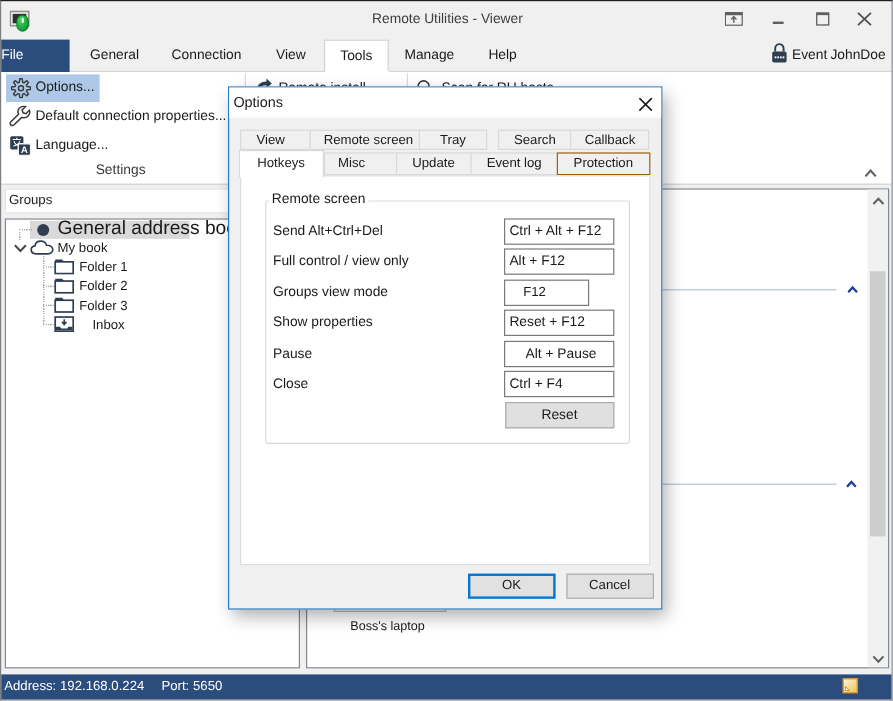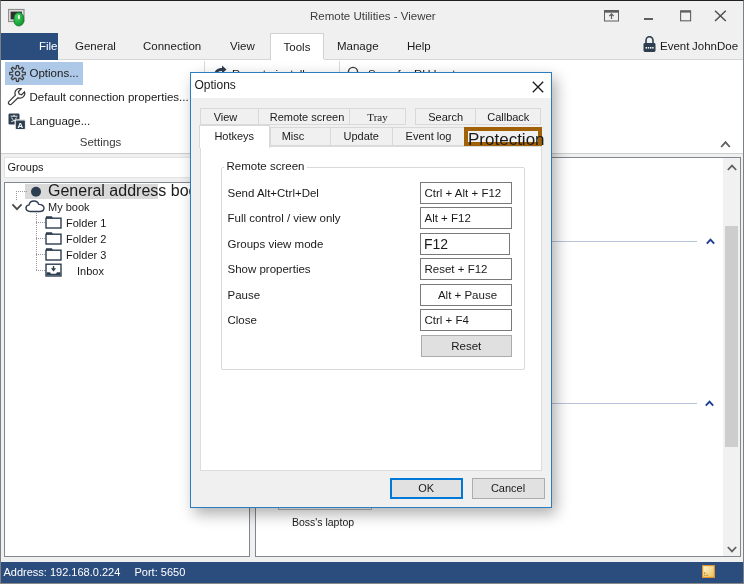--- a/index.html
+++ b/index.html
@@ -36,21 +36,21 @@
 <div class="abs" style="left:644px;top:18px;width:9px;height:2px;background:#5f5f5f;"></div>
 <svg class="abs" style="left:680px;top:10px;" width="12" height="12" viewBox="0 0 12 12">
   <rect x="0.6" y="0.8" width="10" height="10" fill="none" stroke="#5f5f5f" stroke-width="1.1"></rect>
   <rect x="0.6" y="0.8" width="10" height="1.8" fill="#5f5f5f"></rect>
 </svg>
 <svg class="abs" style="left:713.5px;top:10px;" width="13" height="12" viewBox="0 0 13 12">
   <path d="M1 0.8 L11.8 11 M11.8 0.8 L1 11" stroke="#4f4f4f" stroke-width="1.5"></path>
 </svg>
 
 <div class="abs" style="left:0;top:33px;width:744px;height:27px;background:#f0f0f0;border-bottom:1px solid #d6d6d6;"></div>
-<div class="abs" style="left:1px;top:33px;width:56.5px;height:27px;background:#2b4d7e;color:#fff;font-size:11.5px;text-align:right;line-height:26px;">File</div>
+<div class="abs" style="left:1px;top:33px;width:56.5px;height:27px;background:#2b4d7e;color:#fff;font-size:11.5px;text-align:left;line-height:26px;">File</div>
 <div class="abs txt" style="left:75px;top:33px;height:26px;line-height:26px;font-size:11.5px;">General</div>
 <div class="abs txt" style="left:143px;top:33px;height:26px;line-height:26px;font-size:11.5px;">Connection</div>
 <div class="abs txt" style="left:230px;top:33px;height:26px;line-height:26px;font-size:11.5px;">View</div>
 <div class="abs" style="left:270px;top:33px;width:54px;height:27px;background:#fff;border:1px solid #d2d2d2;border-bottom:none;font-size:11.5px;text-align:center;line-height:26px;color:#1a1a1a;">Tools</div>
 <div class="abs txt" style="left:337px;top:33px;height:26px;line-height:26px;font-size:11.5px;">Manage</div>
 <div class="abs txt" style="left:407px;top:33px;height:26px;line-height:26px;font-size:11.5px;">Help</div>
 <svg class="abs" style="left:642px;top:36px;" width="15" height="17" viewBox="0 0 15 17">
   <path d="M4 7 L4 4.5 A3.3 3.6 0 0 1 11 4.5 L11 7" fill="none" stroke="#2d3e50" stroke-width="1.6"></path>
   <rect x="1.5" y="7" width="12" height="9" rx="1.4" fill="#2d3e50"></rect>
   <g fill="#ffffff">
@@ -197,42 +197,42 @@
 <div class="abs" style="left:190px;top:72px;width:361.5px;height:436px;background:#f0f0f0;border:1px solid #2c7cc0;box-shadow:4px 6px 14px rgba(0,0,0,0.32);z-index:20;">
 
   <div class="abs" style="left:0;top:0;width:359.5px;height:25px;background:#fff;"></div>
   <div class="abs txt" style="left:3.5px;top:0;height:25px;line-height:25px;font-size:12px;">Options</div>
   <svg class="abs" style="left:341px;top:7.5px;" width="12" height="12" viewBox="0 0 12 12">
     <path d="M0.8 0.8 L11.2 11.2 M11.2 0.8 L0.8 11.2" stroke="#1a1a1a" stroke-width="1.3"></path>
   </svg>
 
   <div class="abs" style="left:9px;top:35px;width:59px;height:16.5px;background:#f0f0f0;border:1px solid #d9d9d9;font-size:11px;text-align:center;line-height:16px;color:#1a1a1a;padding-right:8px;">View</div>
   <div class="abs" style="left:67px;top:35px;width:92px;height:16.5px;background:#f0f0f0;border:1px solid #d9d9d9;font-size:11px;text-align:center;line-height:16px;color:#1a1a1a;padding-left:6px;">Remote screen</div>
-  <div class="abs" style="left:158px;top:35px;width:57px;height:16.5px;background:#f0f0f0;border:1px solid #d9d9d9;font-size:11px;text-align:center;line-height:16px;color:#1a1a1a;font-family:Liberation Serif, serif;">Tray</div>
+  <div class="abs" style="left:158px;top:35px;width:57px;height:16.5px;background:#f0f0f0;border:1px solid #d9d9d9;font-size:11px;text-align:center;line-height:16px;color:#1a1a1a;">Tray</div>
   <div class="abs" style="left:224.3px;top:35px;width:60.8px;height:16.5px;background:#f0f0f0;border:1px solid #d9d9d9;font-size:11px;text-align:center;line-height:16px;color:#1a1a1a;">Search</div>
   <div class="abs" style="left:284.1px;top:35px;width:66.4px;height:16.5px;background:#f0f0f0;border:1px solid #d9d9d9;font-size:11px;text-align:center;line-height:16px;color:#1a1a1a;">Callback</div>
 
   <div class="abs" style="left:78.5px;top:54px;width:61px;height:19px;background:#f0f0f0;border:1px solid #d9d9d9;font-size:11px;text-align:center;line-height:17px;color:#1a1a1a;padding-right:14px;">Misc</div>
   <div class="abs" style="left:138.5px;top:54px;width:63.5px;height:19px;background:#f0f0f0;border:1px solid #d9d9d9;font-size:11px;text-align:center;line-height:17px;color:#1a1a1a;">Update</div>
   <div class="abs" style="left:201px;top:54px;width:73px;height:19px;background:#f0f0f0;border:1px solid #d9d9d9;font-size:11px;text-align:center;line-height:17px;color:#1a1a1a;">Event log</div>
-  <div class="abs" style="left:273px;top:54px;width:77.5px;height:19px;background:#f0f0f0;border:4px solid #a16207;font-size:17px;text-align:center;line-height:17px;color:#1a1a1a;">Protection</div>
+  <div class="abs" style="left:273px;top:54px;width:77.5px;height:19px;background:#f0f0f0;border:1px solid #a16207;font-size:11px;text-align:center;line-height:17px;color:#1a1a1a;">Protection</div>
 
   <div class="abs" style="left:9px;top:73px;width:341.5px;height:324.5px;background:#fff;border:1px solid #dcdcdc;"></div>
 
   <div class="abs" style="left:7.5px;top:51.5px;width:71.5px;height:23px;background:#fff;border:1px solid #d9d9d9;border-bottom:none;font-size:11px;text-align:center;line-height:20px;color:#1a1a1a;">Hotkeys</div>
 
   <div class="abs" style="left:30px;top:94px;width:304px;height:203px;border:1px solid #d9d9d9;border-radius:2px;"></div>
   <div class="abs txt" style="left:32.5px;top:87px;background:#fff;padding:0 3px;font-size:11.5px;">Remote screen</div>
 
   <div class="abs txt" style="left:36.5px;top:108.5px;height:22px;line-height:22px;font-size:11.5px;">Send Alt+Ctrl+Del</div>
   <div class="abs" style="left:229px;top:108.5px;width:91.5px;height:22px;background:#fff;border:1px solid #7a7a7a;font-size:11.5px;line-height:20px;color:#1a1a1a;padding-left:3.5px;">Ctrl + Alt + F12</div>
   <div class="abs txt" style="left:36.5px;top:134px;height:22px;line-height:22px;font-size:11.5px;">Full control / view only</div>
   <div class="abs" style="left:229px;top:134px;width:91.5px;height:22px;background:#fff;border:1px solid #7a7a7a;font-size:11.5px;line-height:20px;color:#1a1a1a;padding-left:3.5px;">Alt + F12</div>
   <div class="abs txt" style="left:36.5px;top:159.5px;height:22px;line-height:22px;font-size:11.5px;">Groups view mode</div>
-  <div class="abs" style="left:229px;top:159.5px;width:90px;height:22px;background:#fff;border:1px solid #7a7a7a;font-size:14px;line-height:20px;color:#1a1a1a;padding-left:3px;">F12</div>
+  <div class="abs" style="left:229px;top:159.5px;width:71px;height:22px;background:#fff;border:1px solid #7a7a7a;font-size:11px;line-height:20px;color:#1a1a1a;padding-left:15px;">F12</div>
   <div class="abs txt" style="left:36.5px;top:185px;height:22px;line-height:22px;font-size:11.5px;">Show properties</div>
   <div class="abs" style="left:229px;top:185px;width:91.5px;height:22px;background:#fff;border:1px solid #7a7a7a;font-size:11.5px;line-height:20px;color:#1a1a1a;padding-left:3.5px;">Reset + F12</div>
   <div class="abs txt" style="left:36.5px;top:210.5px;height:22px;line-height:22px;font-size:11.5px;">Pause</div>
   <div class="abs" style="left:229px;top:210.5px;width:91.5px;height:22px;background:#fff;border:1px solid #7a7a7a;font-size:11.5px;line-height:20px;color:#1a1a1a;padding-left:3.5px;text-align:center;">Alt + Pause</div>
   <div class="abs txt" style="left:36.5px;top:236px;height:22px;line-height:22px;font-size:11.5px;">Close</div>
   <div class="abs" style="left:229px;top:236px;width:91.5px;height:22px;background:#fff;border:1px solid #7a7a7a;font-size:11.5px;line-height:20px;color:#1a1a1a;padding-left:3.5px;">Ctrl + F4</div>
 
   <div class="abs" style="left:230px;top:262px;width:90.5px;height:22px;background:#e0e0e0;border:1px solid #ababab;font-size:11.5px;text-align:center;line-height:20px;color:#1a1a1a;">Reset</div>
 
   <div class="abs" style="left:199px;top:404.5px;width:72.5px;height:21.5px;background:#e1e1e1;border:2px solid #0078d7;font-size:11px;text-align:center;line-height:17.5px;color:#1a1a1a;">OK</div>

